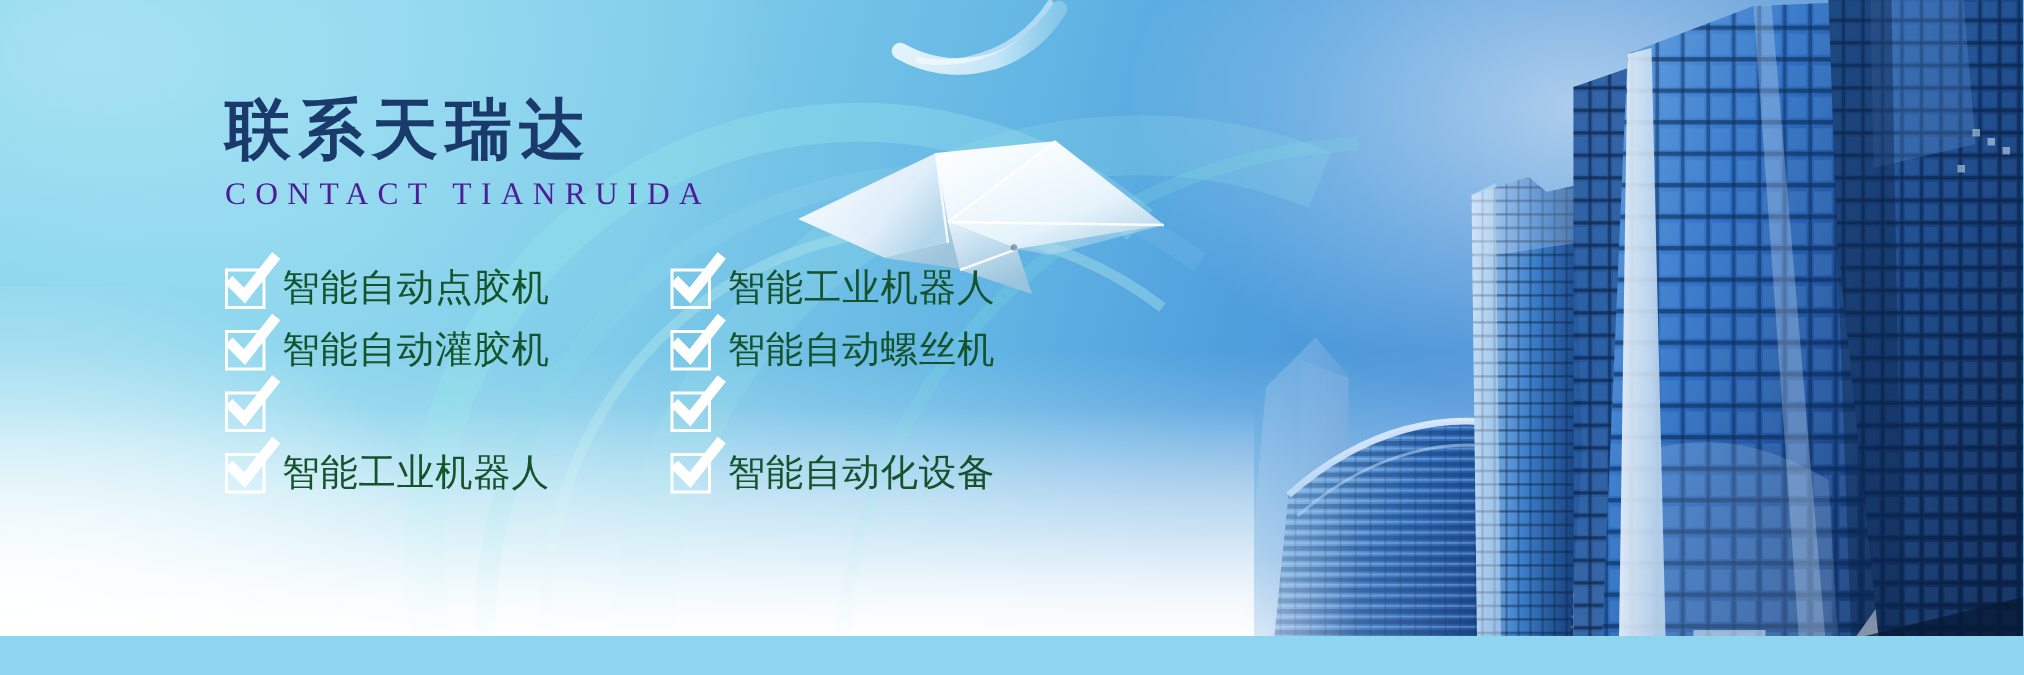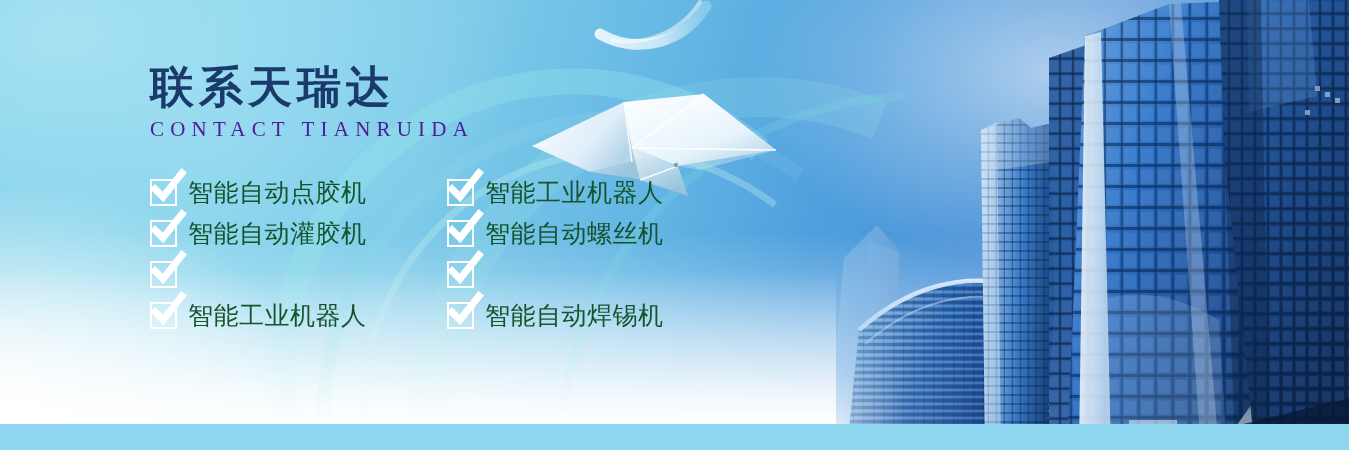--- a/index.html
+++ b/index.html
@@ -395,19 +395,19 @@
             </svg>
         </span>
         <span class="check-label">智能工业机器人</span>
       </div>
       <div class="check-item">
         <span class="checkbox">
           <svg viewBox="0 0 34 33">
               <path d="M4 17 L12 25 L31 1" fill="none" stroke="#ffffff" stroke-width="7" stroke-linecap="square" stroke-linejoin="miter"></path>
             </svg>
         </span>
-        <span class="check-label">智能自动焊锡机</span>
+        <span class="check-label">智能自动化设备</span>
       </div>
 
     </div>
   </div>
 
 </div>
 
 </body></html>

